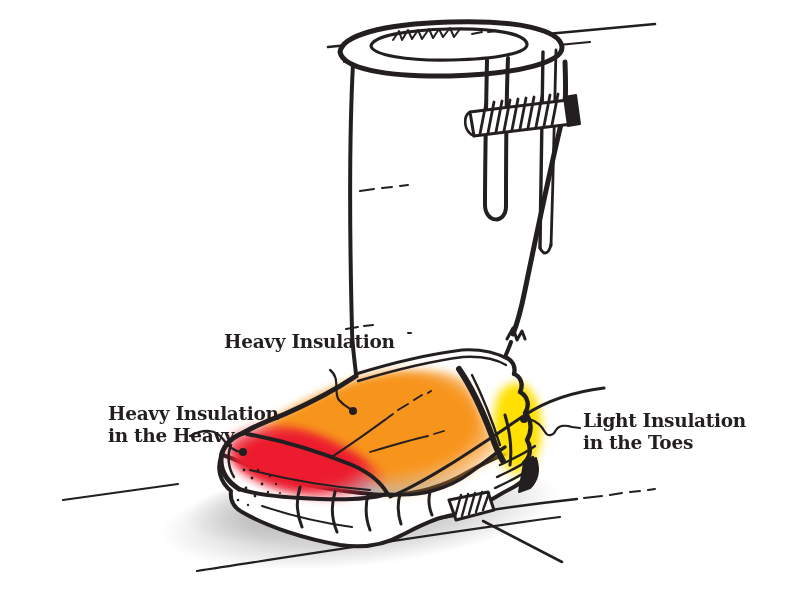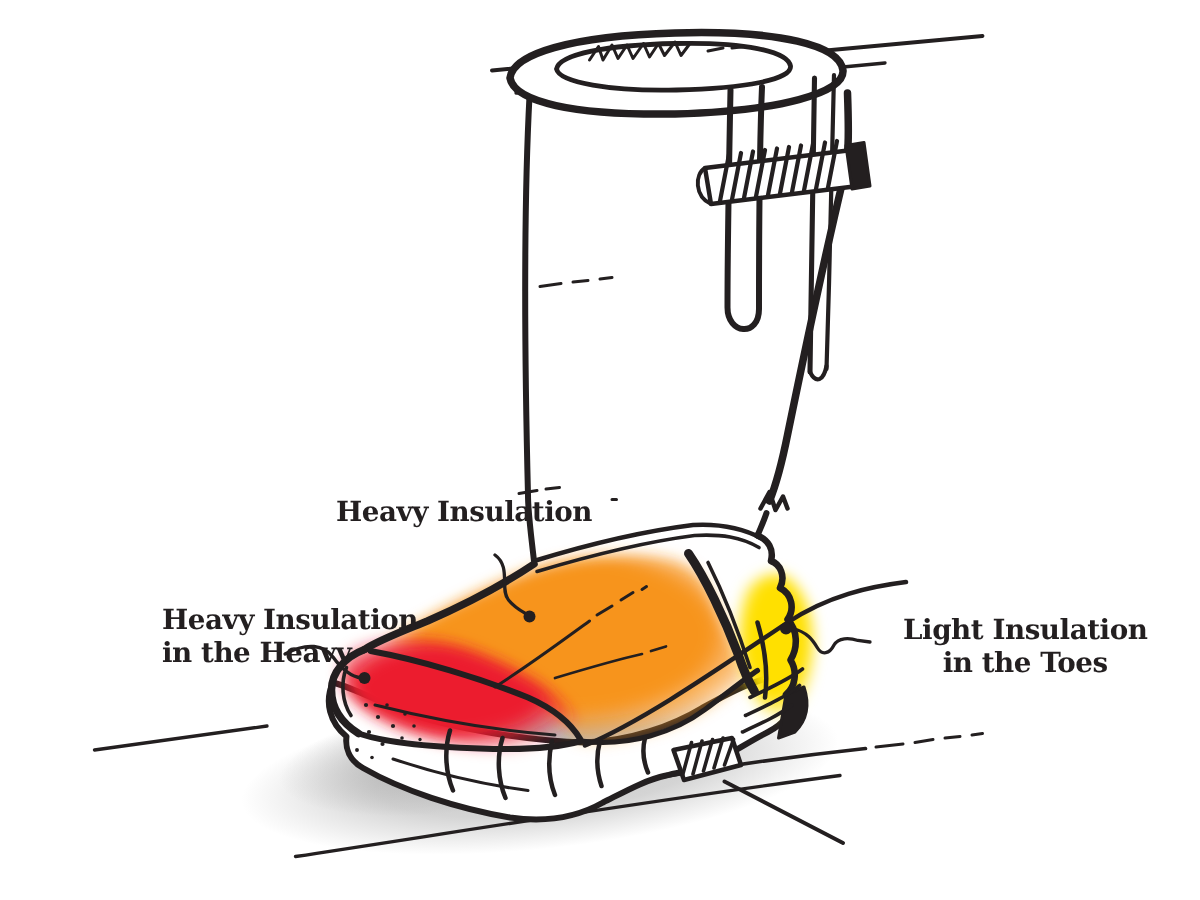--- a/index.html
+++ b/index.html
@@ -169,18 +169,18 @@
 
   <div class="callout" style="left:224px;top:331px;">
     <span>Heavy Insulation</span>
   </div>
 
   <div class="callout" style="left:108px;top:403px;">
     <span>Heavy Insulation</span>
     <span>in the Heavy</span>
   </div>
 
-  <div class="callout" style="left:602px;top:410px;text-align:center;">
+  <div class="callout" style="left:583px;top:410px;">
     <span>Light Insulation</span>
     <span>in the Toes</span>
   </div>
 
 </div>
 
 </body></html>

